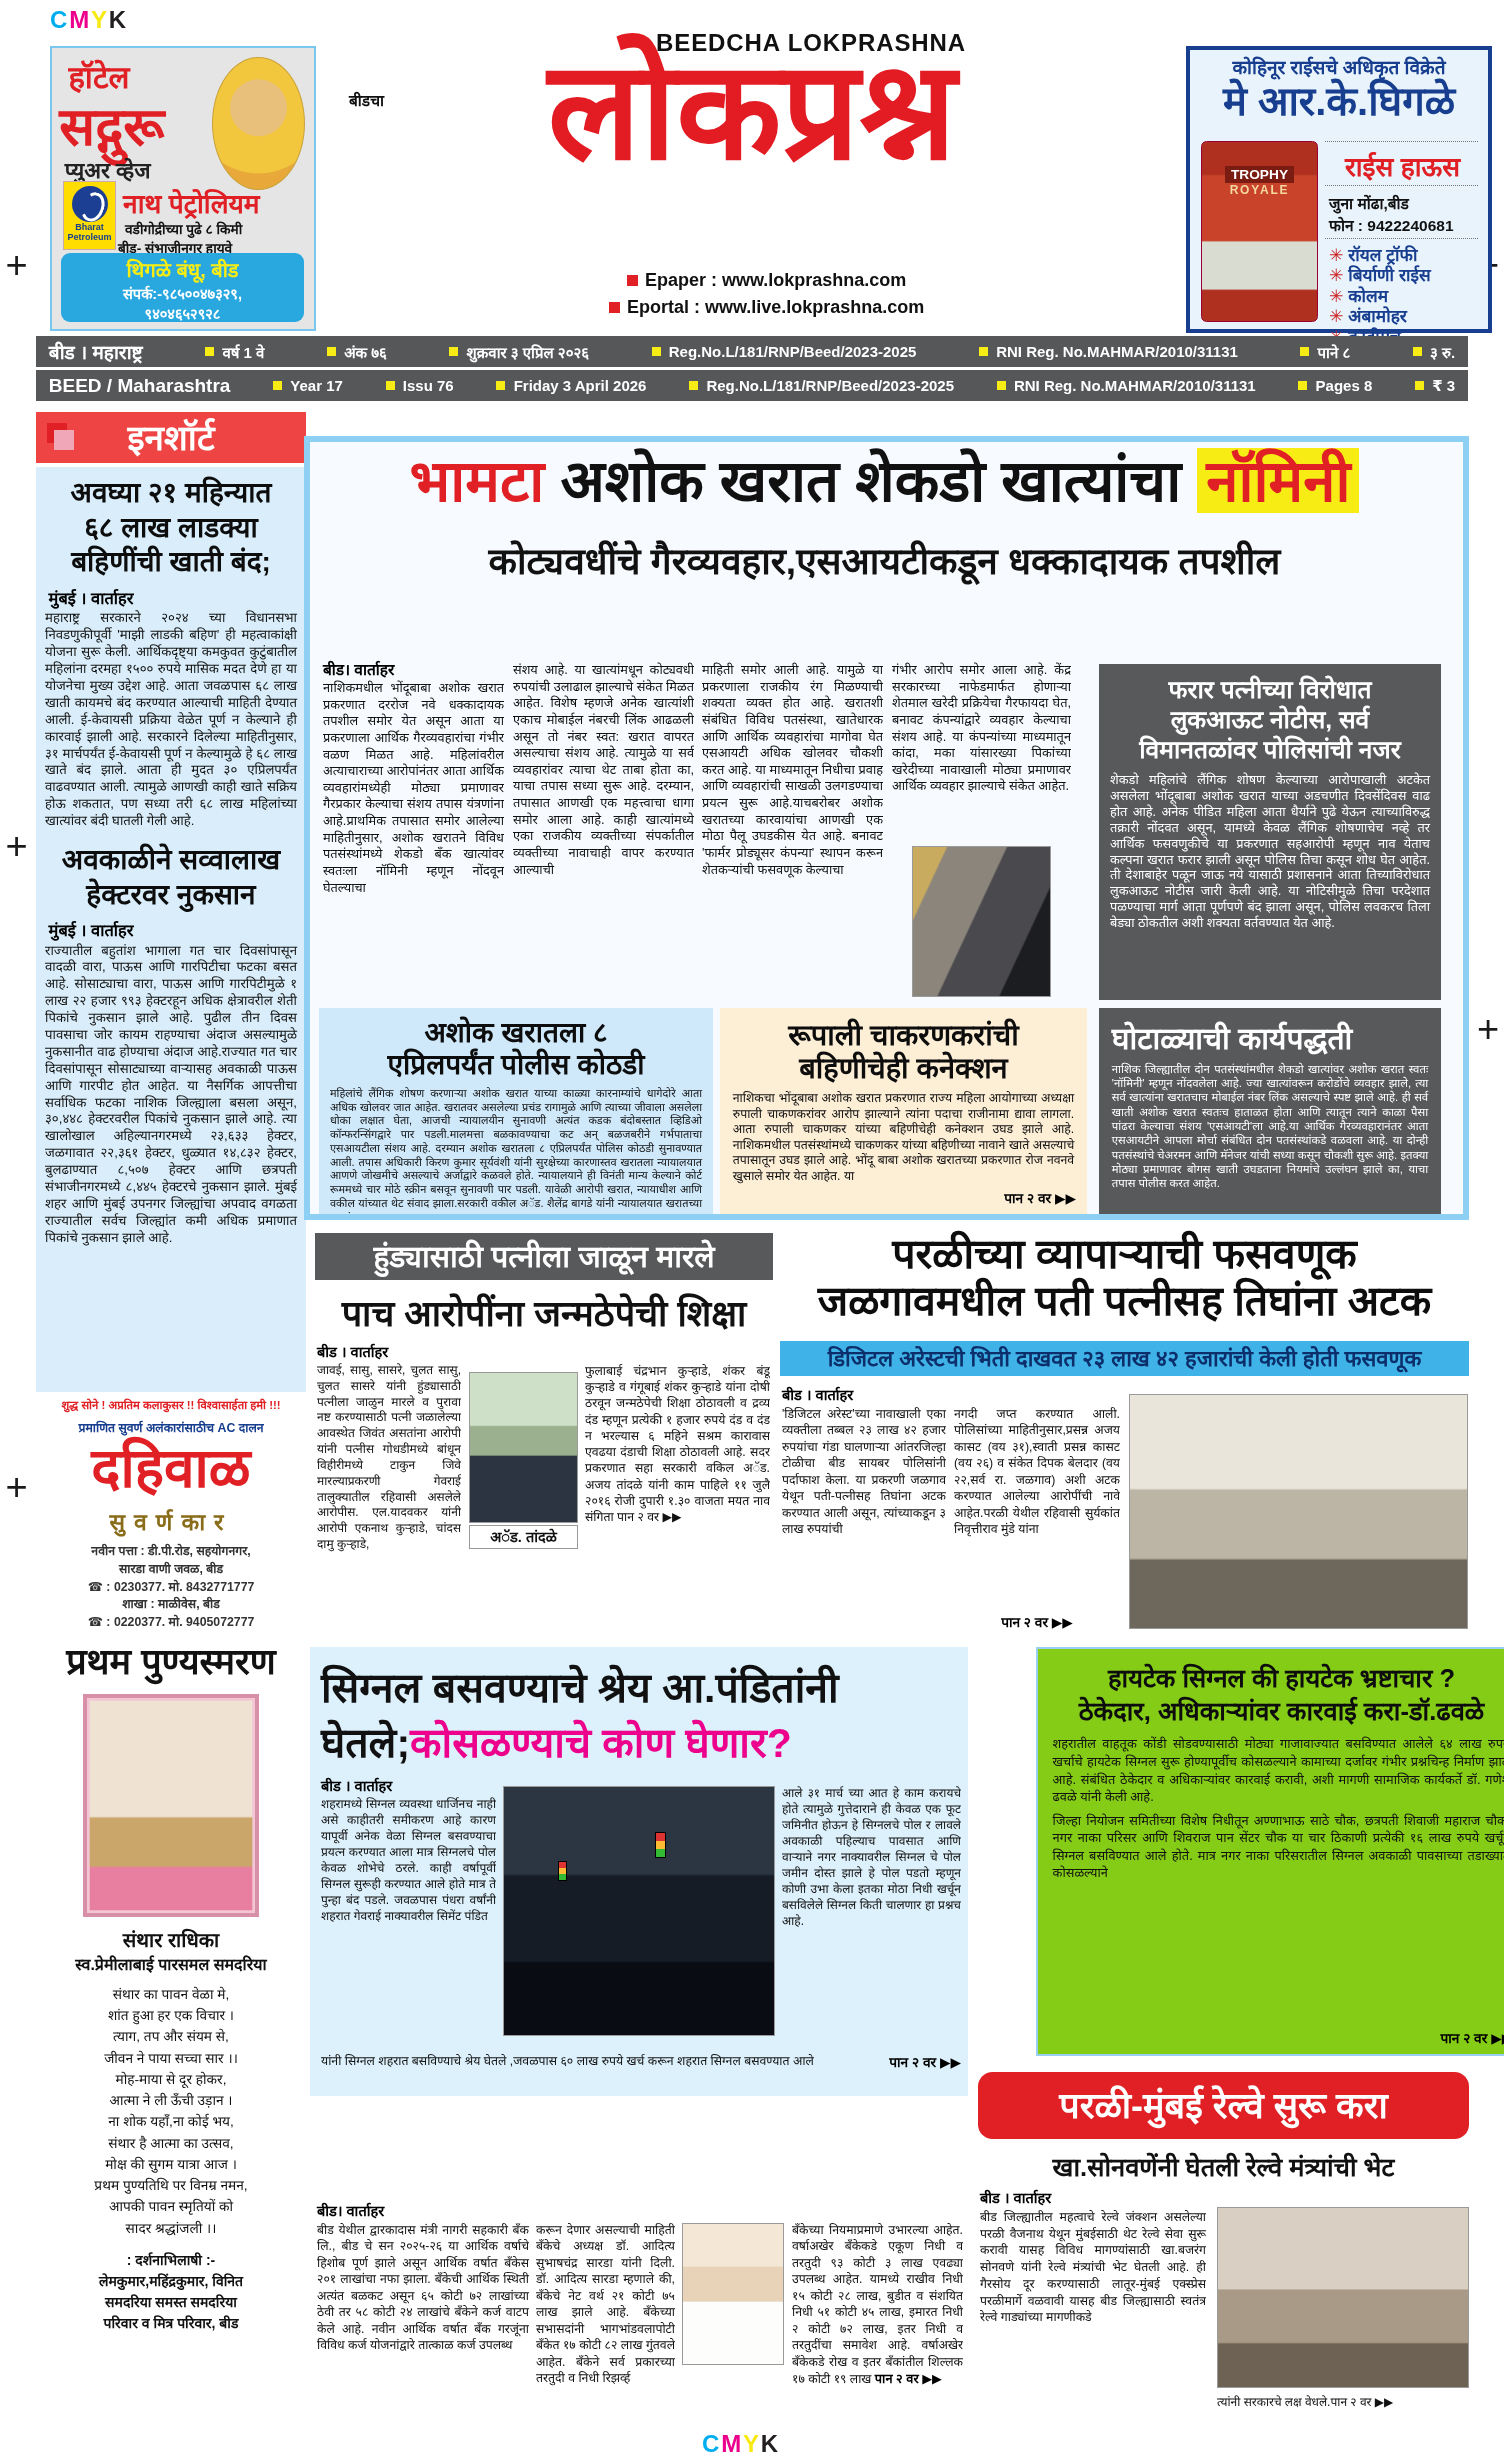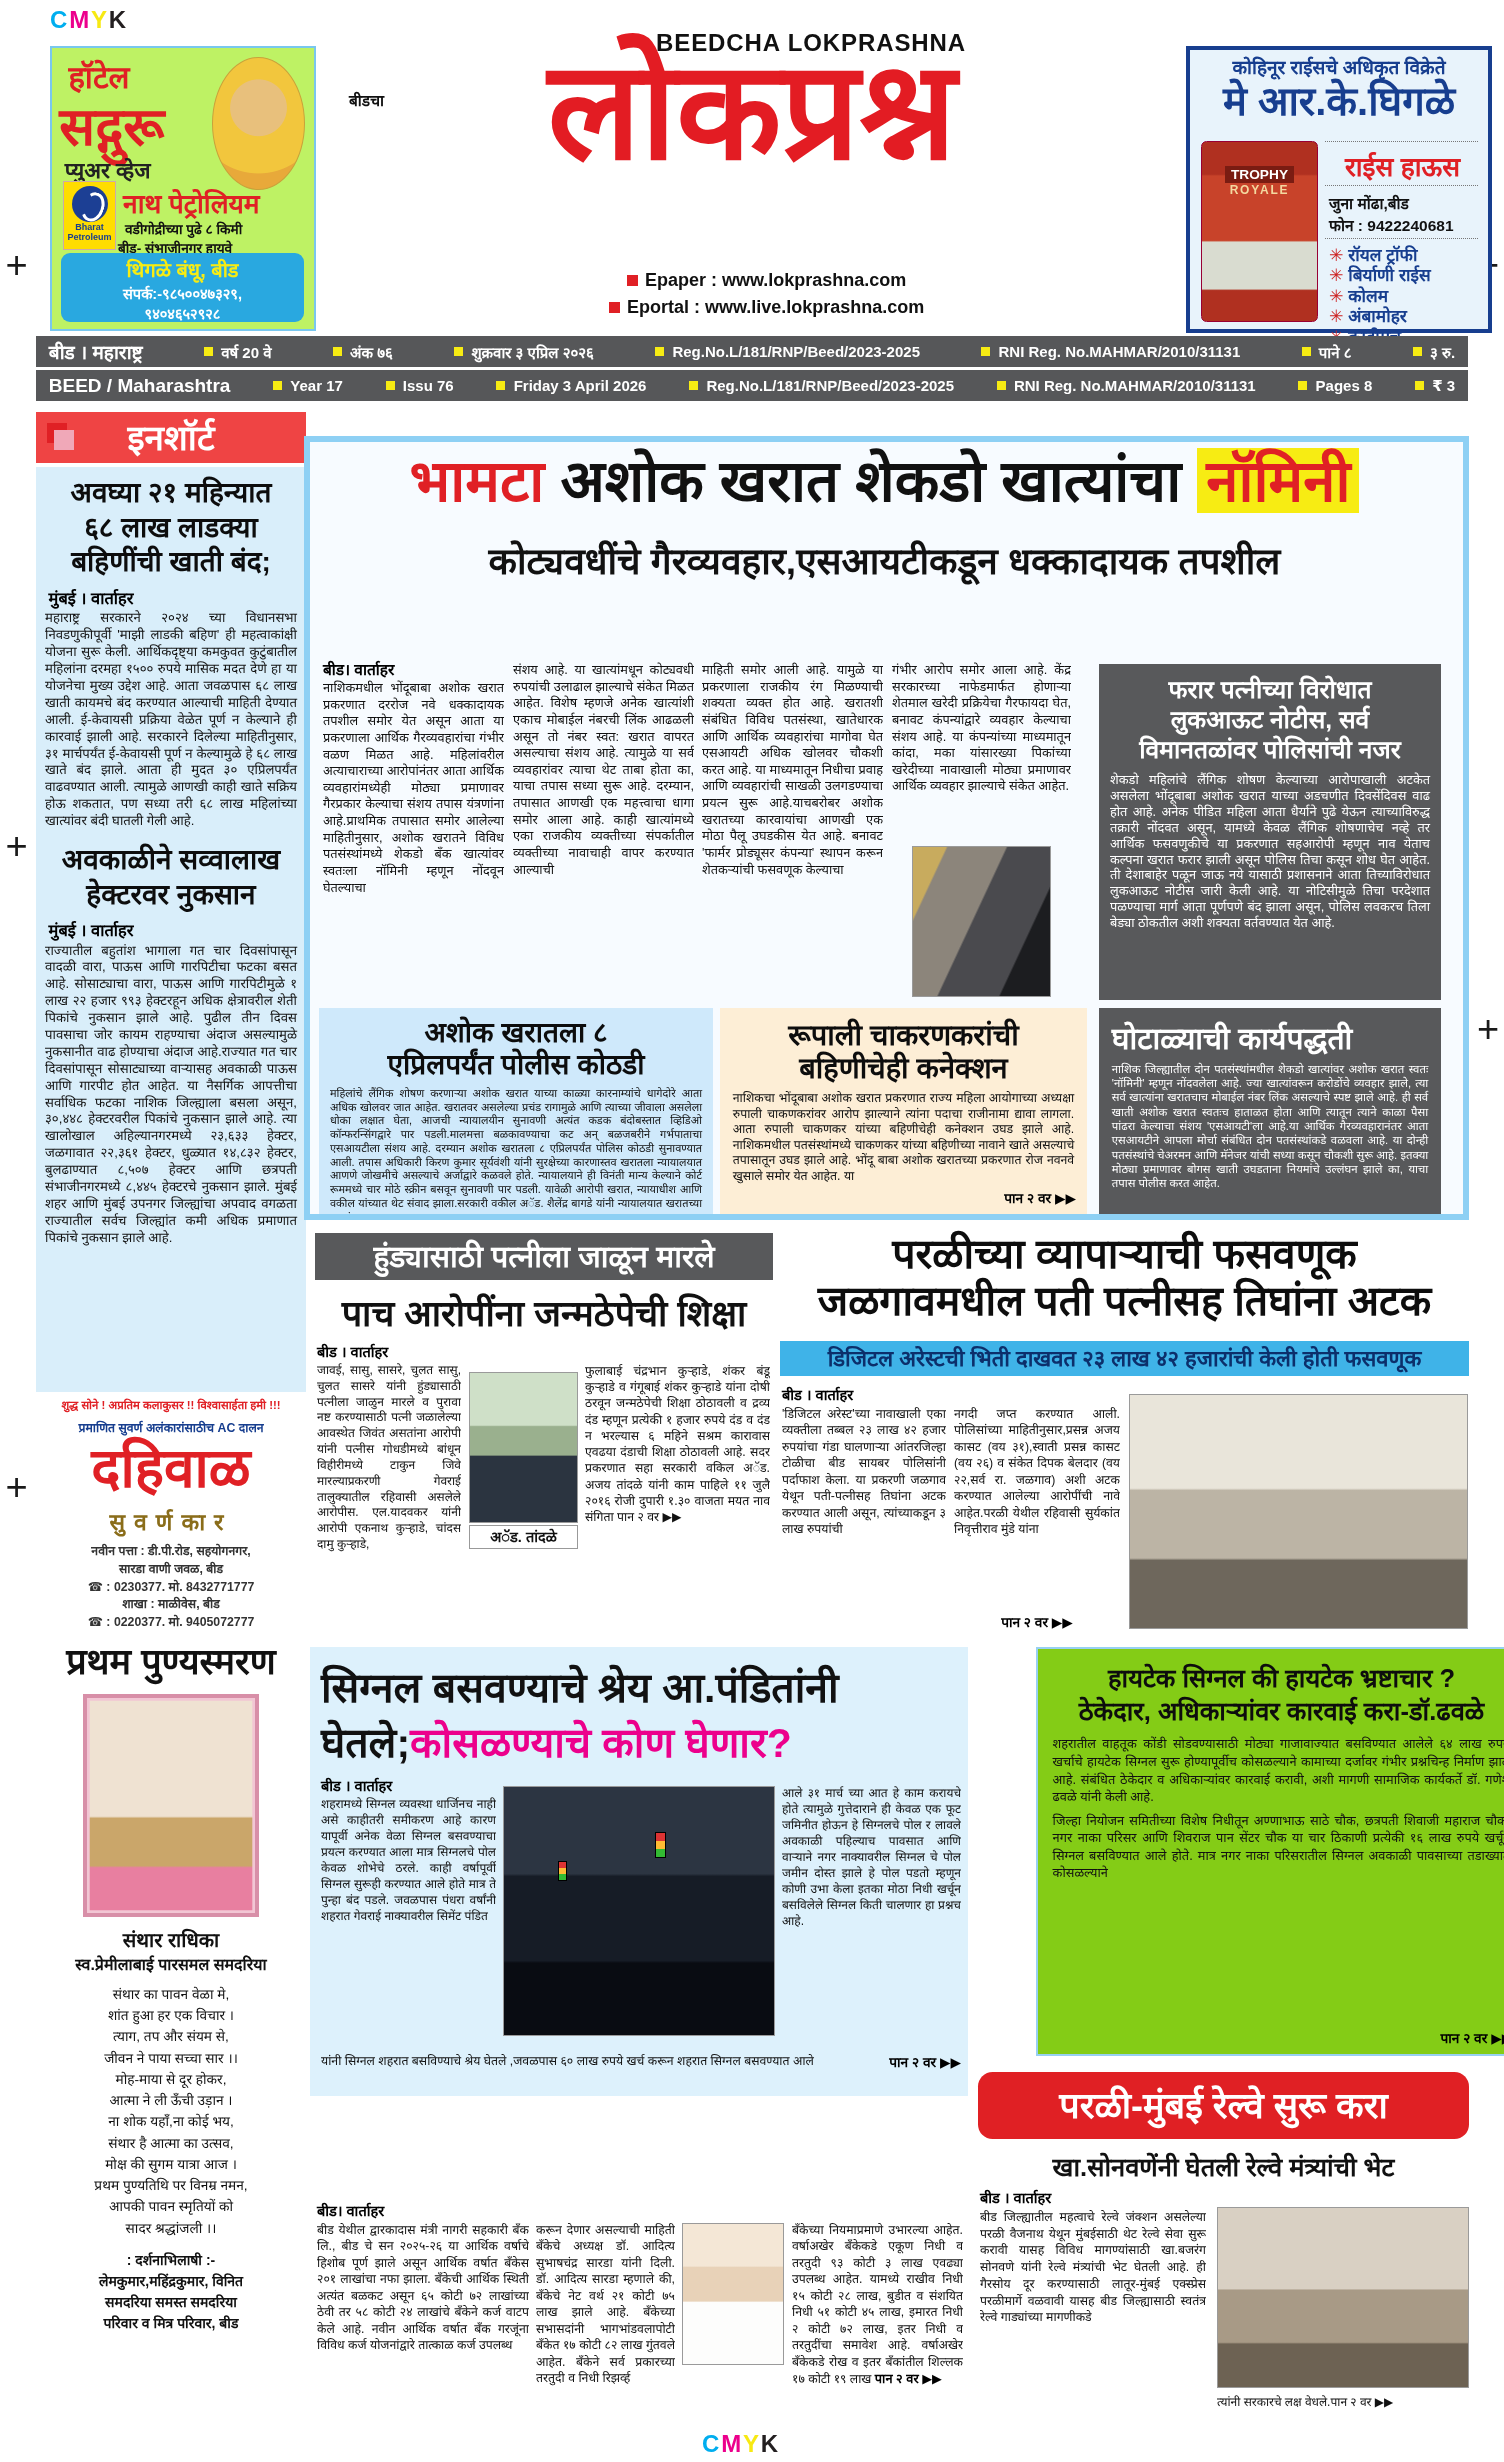--- a/index.html
+++ b/index.html
@@ -24,21 +24,21 @@
   .headlist div{font-weight:bold;color:#0d0d0d;text-align:center;}
   
   .cmyk span{font-weight:bold;font-size:24px;letter-spacing:1.8px;}
   
   .dbar{left:36px;width:1432px;height:31px;background:#565759;display:flex;align-items:center;
         justify-content:space-between;padding:0 12.8px;color:#fff;font-weight:bold;}
   .dbar span{display:flex;align-items:center;font-size:15px;white-space:nowrap;}
   .dbar span + span::before{content:'';width:9px;height:9px;background:#f7ec13;display:inline-block;margin-right:8.2px;}
   .dbar span:first-child{font-size:19px;}
   
-  #hotel-ad{left:50px;top:46px;width:266px;height:285px;border:2.7px solid #79c7ee;background:#bef264;}
+  #hotel-ad{left:50px;top:46px;width:266px;height:285px;border:2.7px solid #79c7ee;background:#e5e5e5;}
   
   #rice-ad{left:1186px;top:46px;width:306px;height:287px;border:4.6px solid #173e8f;background:#e8f3fb;}
   #rice-ad .prod div{font-size:17.3px;font-weight:bold;color:#173e8f;line-height:1.18;}
   #rice-ad .prod div::before{content:'✳ ';color:#c22;}
   .dotted{border-top:1.8px dotted #777;}
   
   #mast-title{left:337px;top:46px;width:830px;font-size:137px;line-height:.95;font-weight:bold;
               color:#e31c23;text-align:center;font-family:var(--sans);}
   
   #inshort-hdr{left:36px;top:412px;width:270px;height:51px;background:#ef4444;color:#fff;}
@@ -118,21 +118,21 @@
         <div class="">रॉयल ट्रॉफी</div>
         <div class="">बिर्याणी राईस</div>
         <div class="">कोलम</div>
         <div class="">अंबामोहर</div>
         <div class="">काडीमुच</div>
       </div>
   </div>
 
   <div class="abs dbar" style="top:336px">
       <span class="">बीड । महाराष्ट्र</span>
-      <span class="">वर्ष 20 वे</span>
+      <span class="">वर्ष 1 वे</span>
       <span class="">अंक ७६</span>
       <span class="">शुक्रवार ३ एप्रिल २०२६</span>
       <span class="">Reg.No.L/181/RNP/Beed/2023-2025</span>
       <span class="">RNI Reg. No.MAHMAR/2010/31131</span>
       <span class="">पाने ८</span>
       <span class="">३ रु.</span>
     </div>
   <div class="abs dbar" style="top:370px">
       <span class="">BEED / Maharashtra</span>
       <span class="">Year 17</span>

